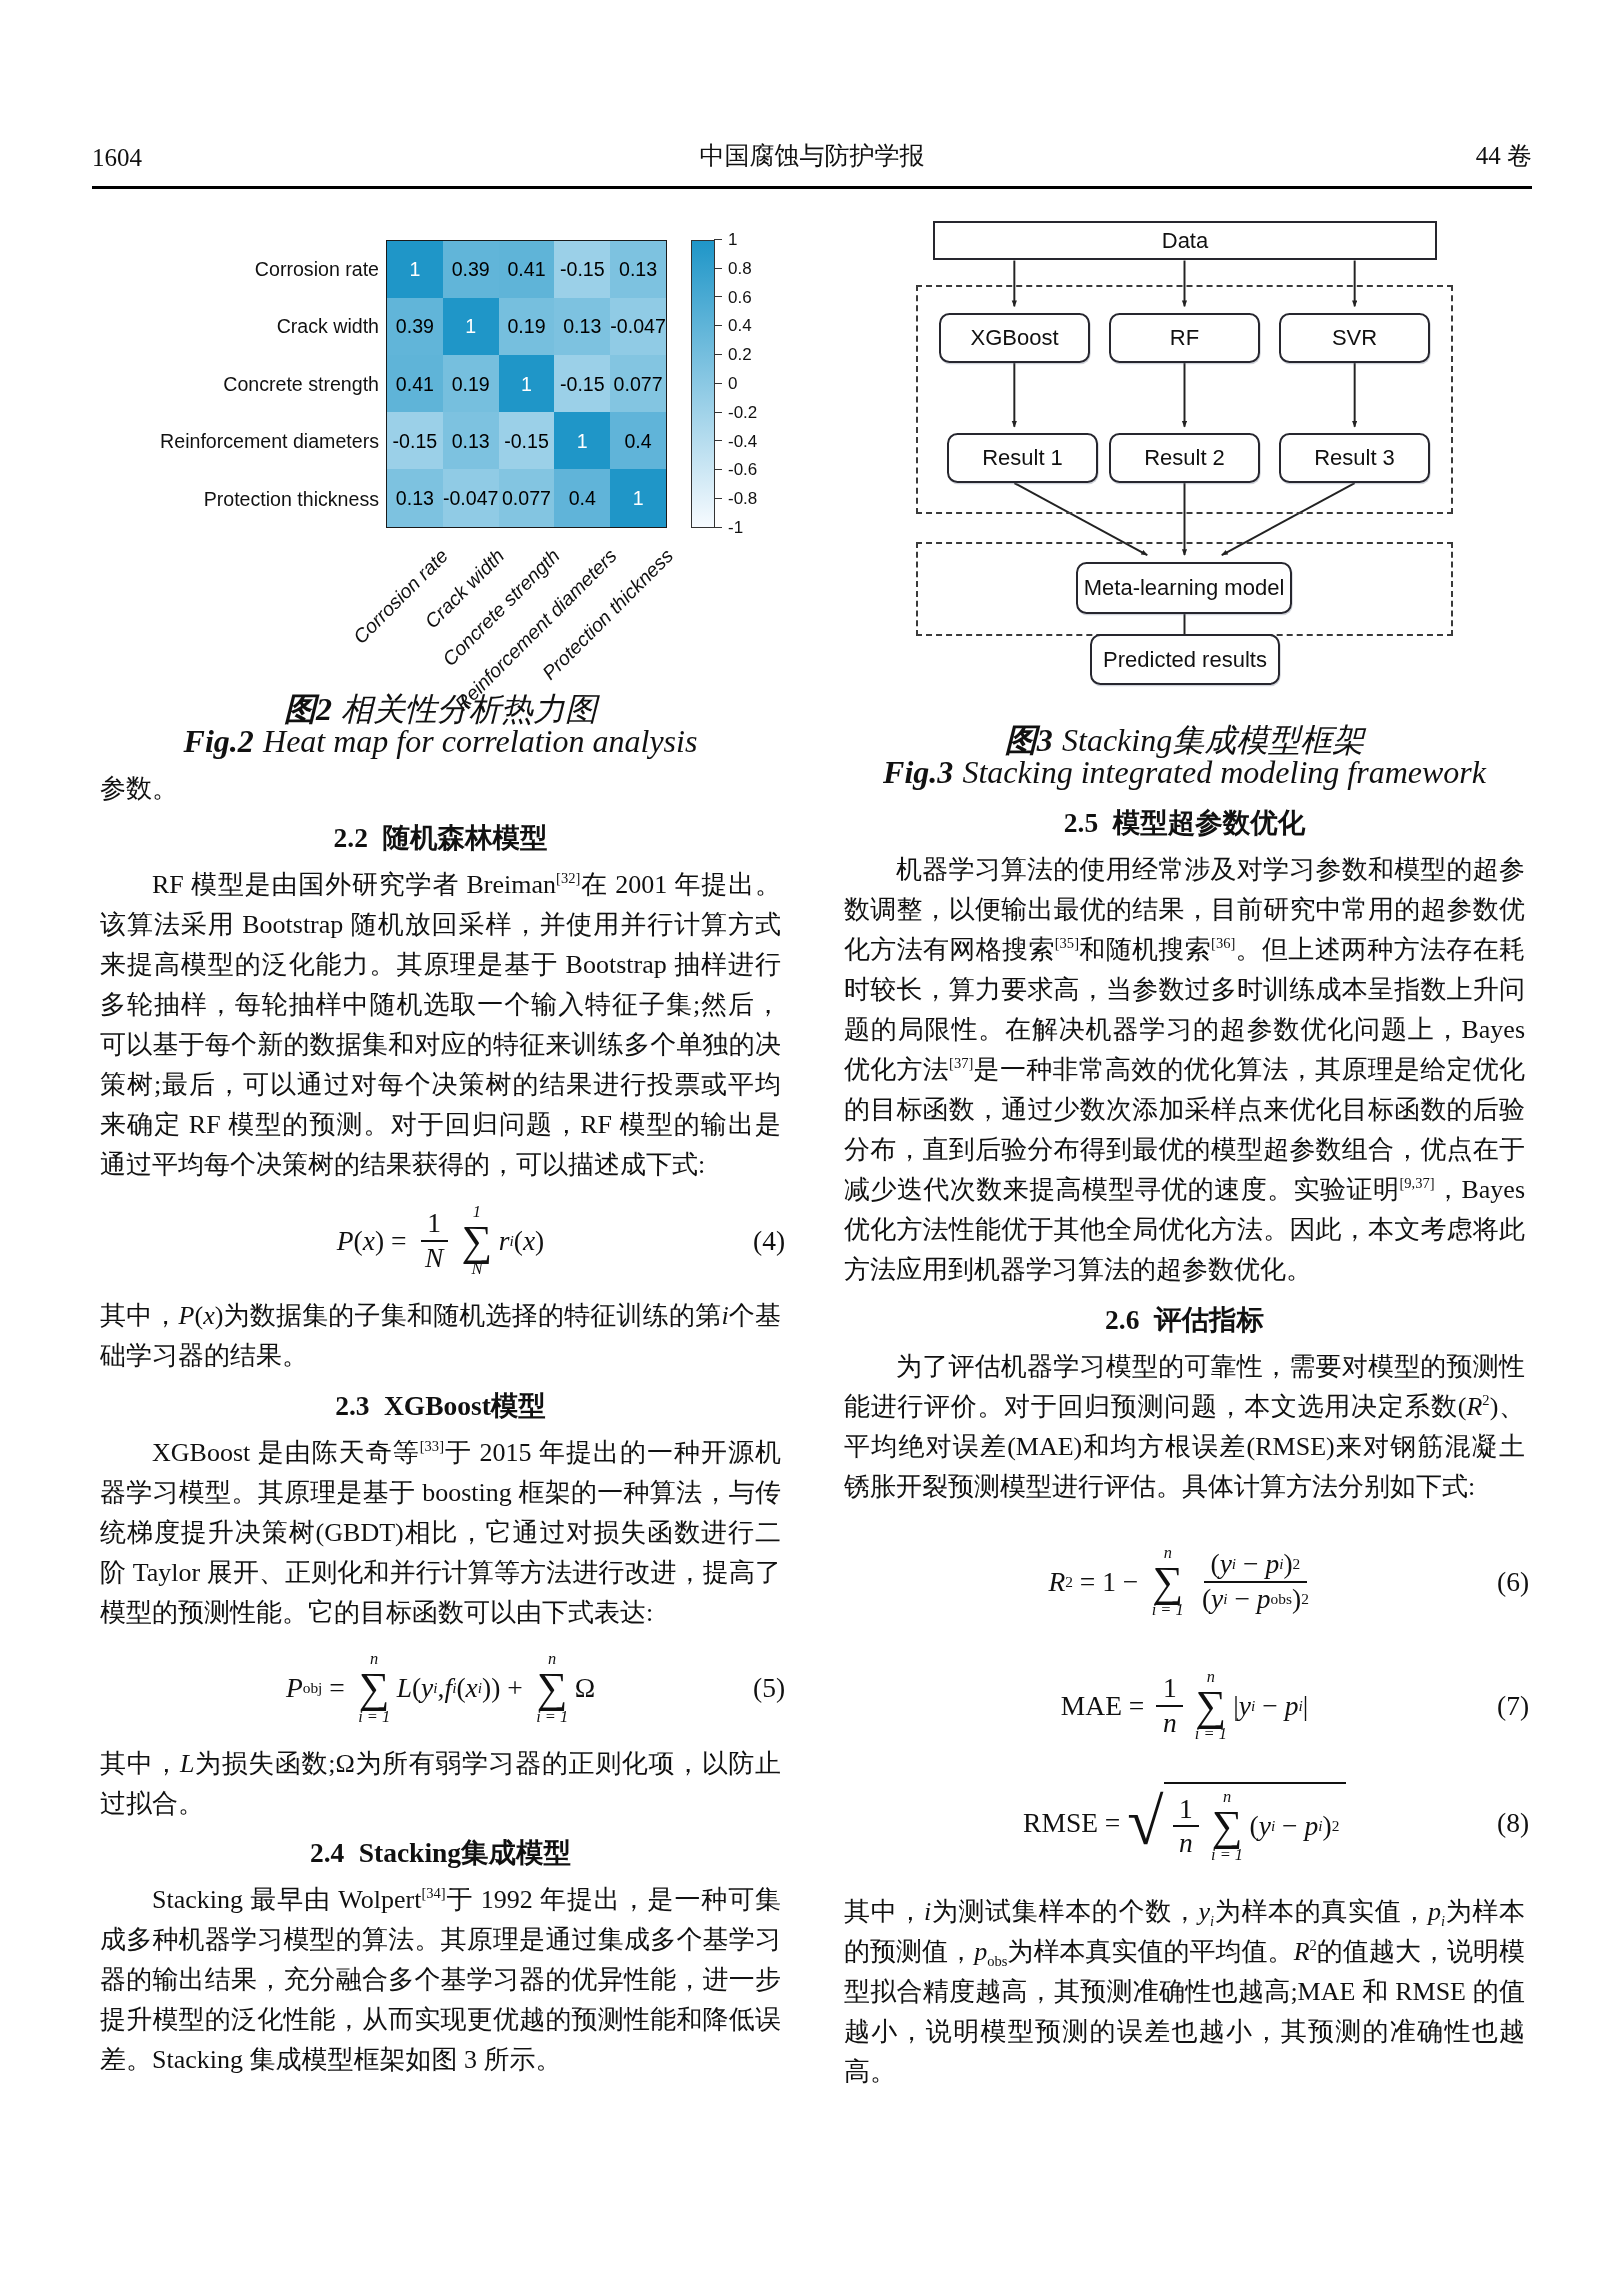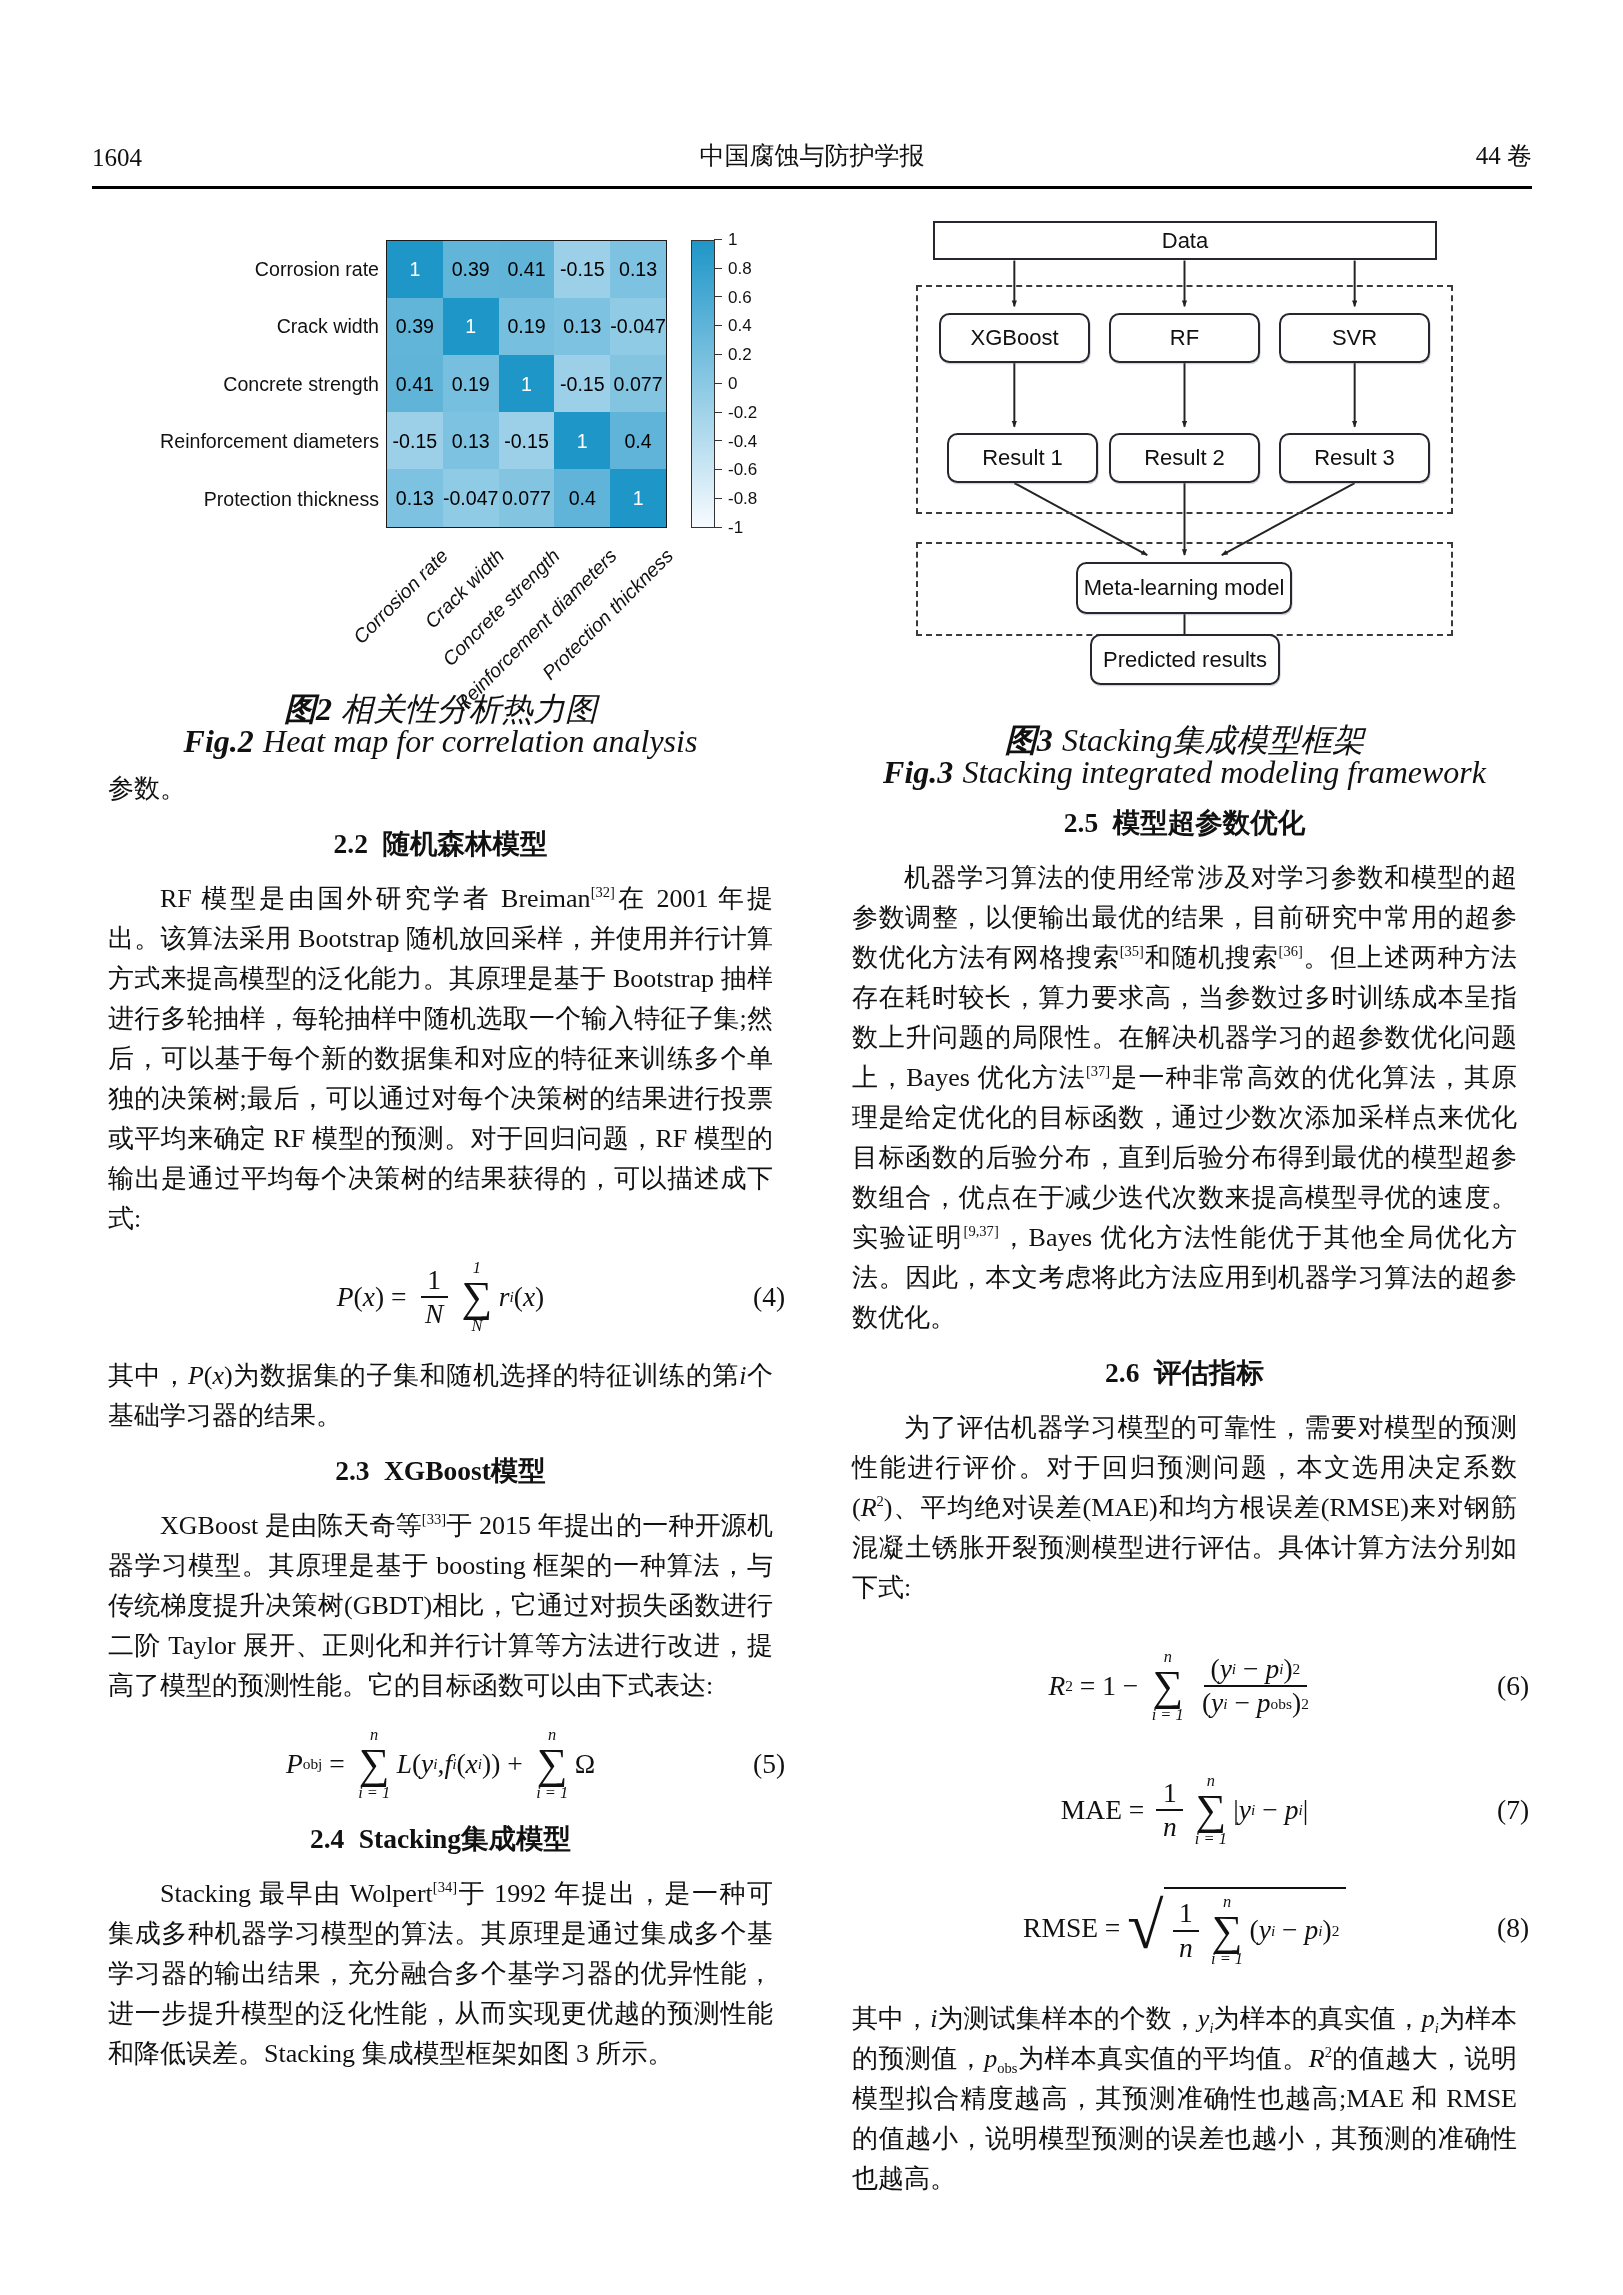--- a/index.html
+++ b/index.html
@@ -6,21 +6,21 @@
   .page{position:relative;width:1623px;height:2295px;background:#ffffff;overflow:hidden;
         font-family:"Liberation Serif","DejaVu Serif",serif;color:#111;}
   
   .hdr{position:absolute;left:92px;top:139px;width:1440px;display:flex;align-items:flex-end;
        justify-content:space-between;font-size:25px;padding-bottom:14.4px;border-bottom:3.3px solid #000;}
   .hdr .center{position:absolute;left:0;right:0;text-align:center;}
   
   .col{position:absolute;top:216px;width:697px;font-size:26px;line-height:40px;text-align:justify;}
   .col-left{left:92px;}
   .col-right{left:836px;}
-  p{margin:16px;}
+  p{margin:8px;}
   .indent{text-indent:2em;}
   .sec-head{font-weight:bold;font-size:27.5px;margin:10.5px 0 6.5px 0;text-align:left;display:flex;gap:14.4px;line-height:38px;justify-content:center;}
   sup{font-size:0.56em;line-height:0;}
   sub{font-size:0.56em;line-height:0;}
   .it{font-style:italic;}
   
   .equation{position:relative;display:flex;justify-content:center;align-items:center;margin:13px 0;min-height:85px;}
   .eqbody{display:flex;align-items:center;font-size:27.5px;line-height:1.1;}
   .eqbody .rm{white-space:pre;}
   .eqno{position:absolute;right:3.9px;top:50%;transform:translateY(-50%);font-size:27.5px;}
@@ -209,20 +209,21 @@
           <span class="sum">
             <span class="lim">n</span>
             <span class="sig">∑</span>
             <span class="lim">i = 1</span>
           </span>
           <span class="rm">Ω</span>
         </span>
       <span class="eqno">(5)</span>
     </div>
 
+    <p><span class="rm">其中，</span><span class="it">L</span><span class="rm">为损失函数;Ω为所有弱学习器的正则化项，以防止过拟合。</span></p>
 
     <p class="sec-head">
       <span>2.4</span>
       <span>Stacking集成模型</span>
     </p>
     <p class="indent"><span class="rm">Stacking 最早由 Wolpert</span><sup>[34]</sup><span class="rm">于 1992 年提出，是一种可集成多种机器学习模型的算法。其原理是通过集成多个基学习器的输出结果，充分融合多个基学习器的优异性能，进一步提升模型的泛化性能，从而实现更优越的预测性能和降低误差。Stacking 集成模型框架如图 3 所示。</span></p>
 
   </div>
 
   <div class="col col-right">

